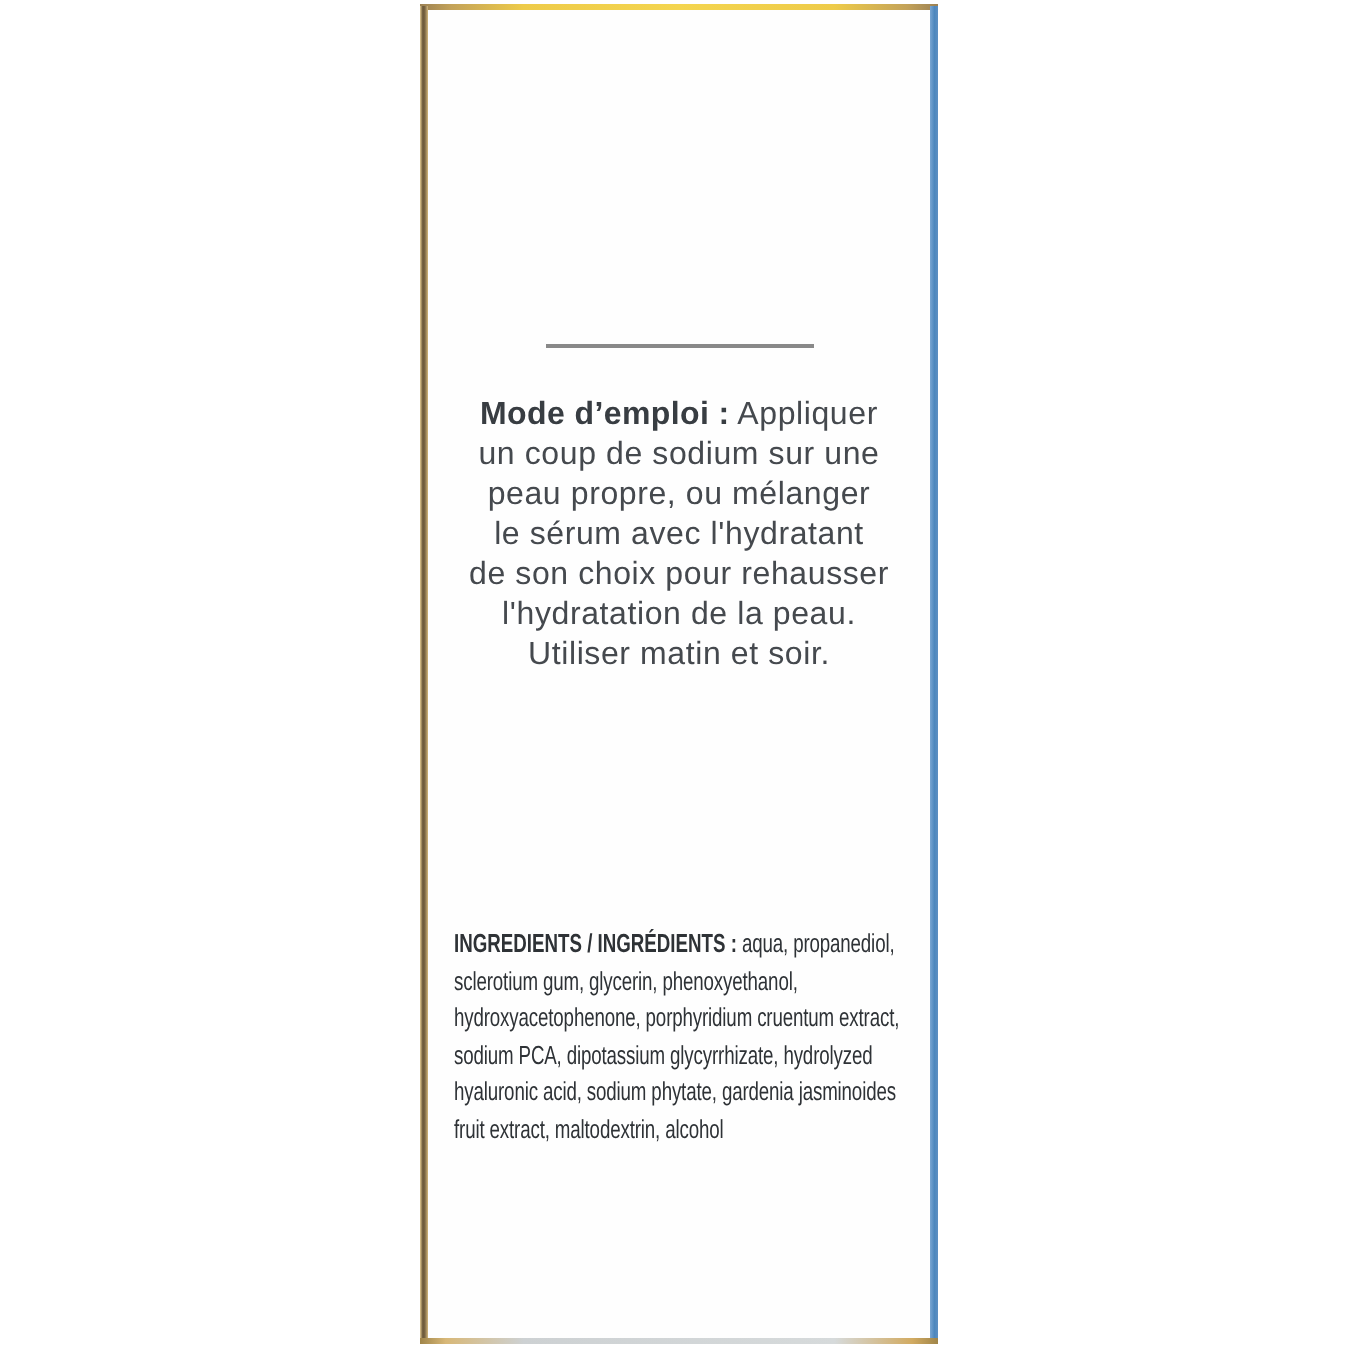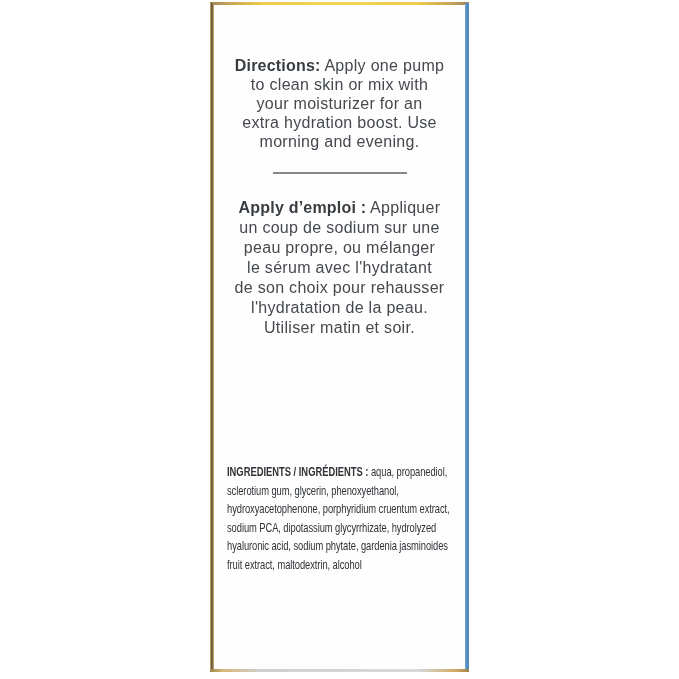--- a/index.html
+++ b/index.html
@@ -101,29 +101,24 @@
 </style>
 </head>
 <body>
 
 <div class="panel">
   <div class="edge edge-top"></div>
   <div class="edge edge-left"></div>
   <div class="edge edge-right"></div>
   <div class="edge edge-bottom"></div>
 
-  <p class="para para-en"><b>Directions:</b><span> Apply one pump
-to clean skin or mix with
-your moisturizer for an
-extra hydration boost. Use
-morning and evening.</span></p>
 
   <div class="divider"></div>
 
-  <p class="para para-fr"><b>Apply d’emploi :</b><span> Appliquer
+  <p class="para para-fr"><b>Mode d’emploi :</b><span> Appliquer
 un coup de sodium sur une
 peau propre, ou mélanger
 le sérum avec l'hydratant
 de son choix pour rehausser
 l'hydratation de la peau.
 Utiliser matin et soir.</span></p>
 
   <p class="ingredients"><b>INGREDIENTS / INGRÉDIENTS :</b><span> aqua, propanediol,
 sclerotium gum, glycerin, phenoxyethanol,
 hydroxyacetophenone, porphyridium cruentum extract,

